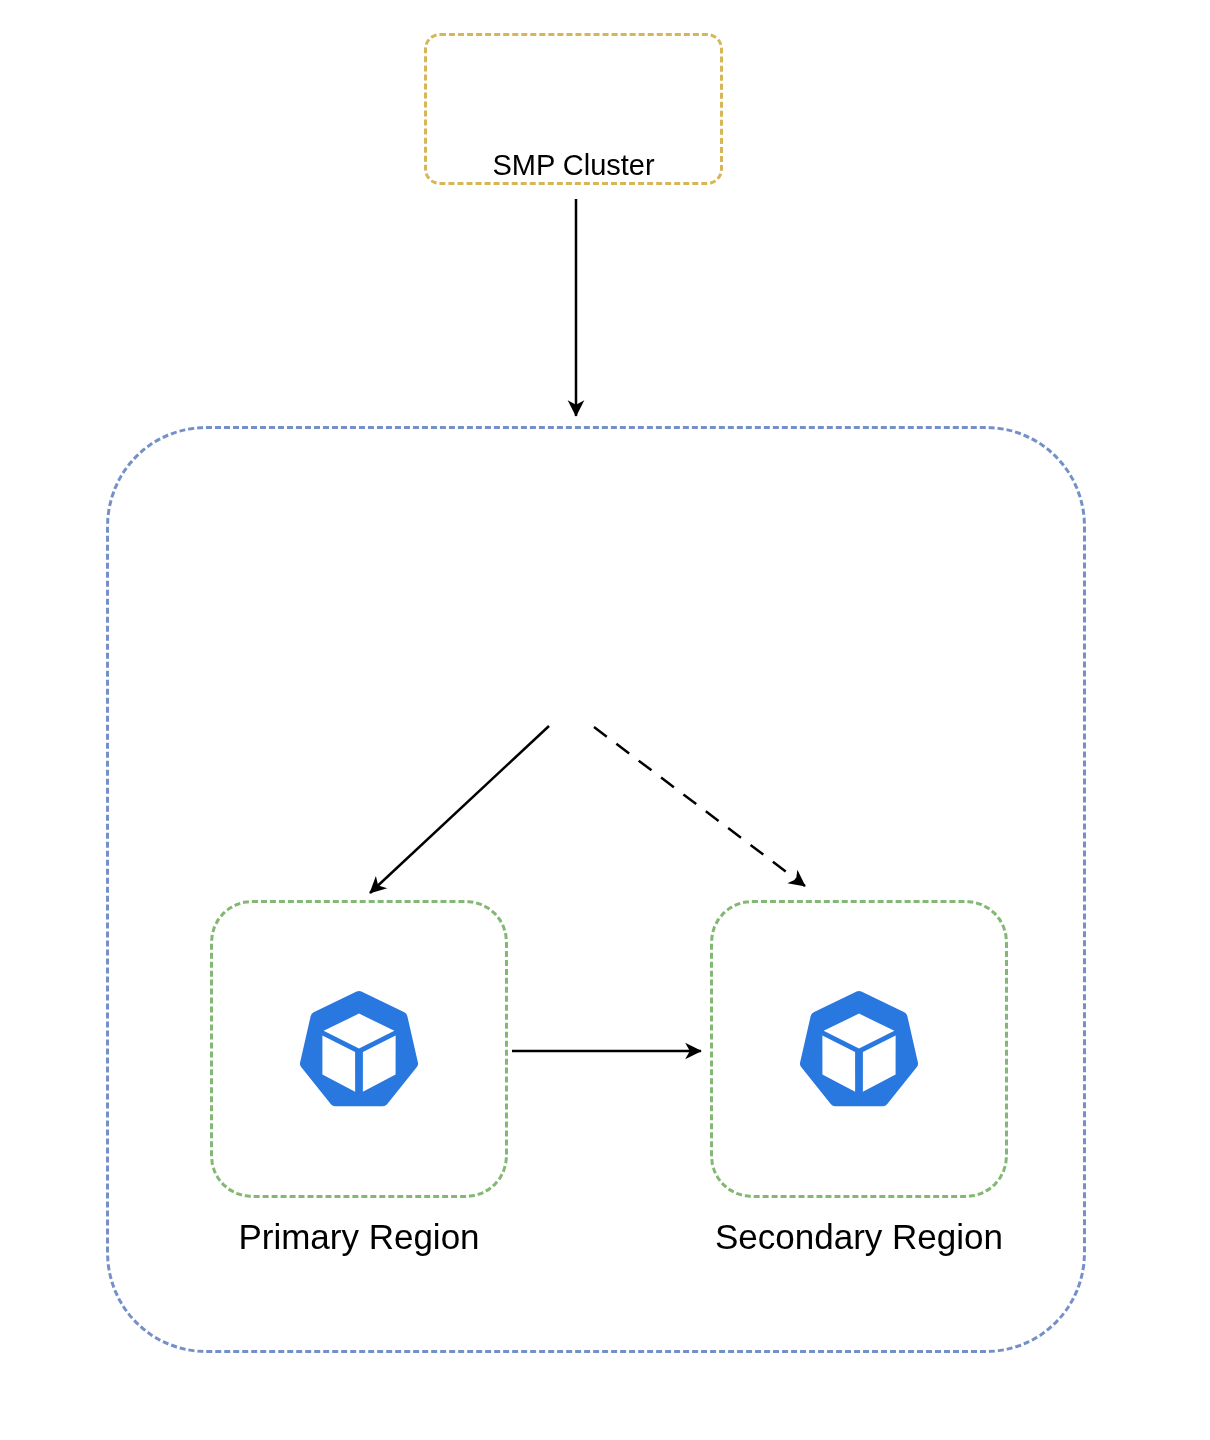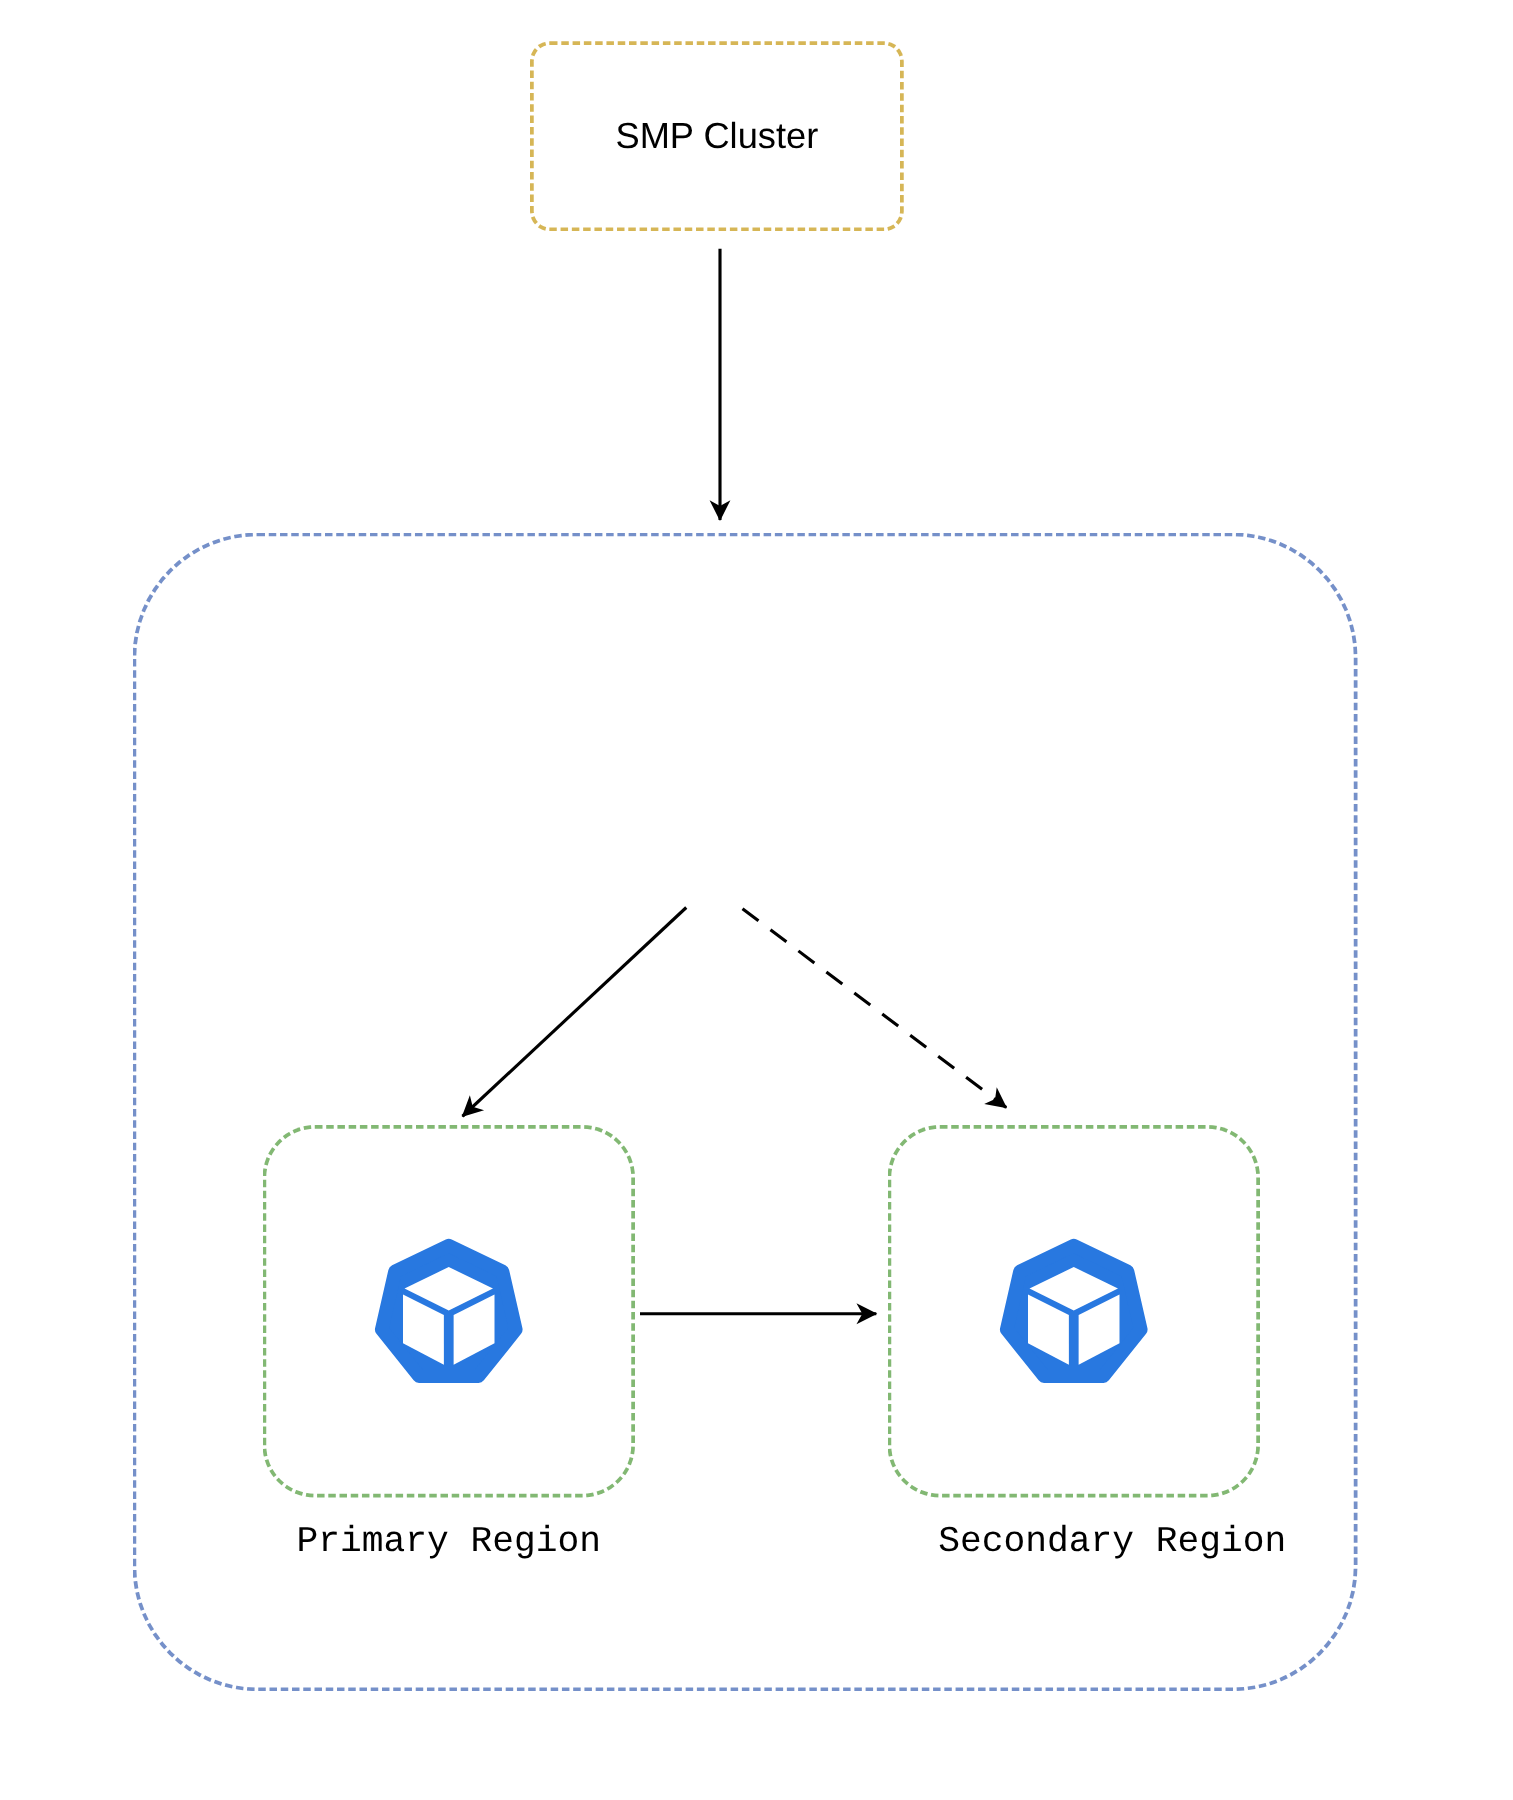--- a/index.html
+++ b/index.html
@@ -31,21 +31,21 @@
   }
   .arrows-layer line {
     stroke: var(--arrow);
     stroke-width: 2.5;
   }
   .arrows-layer .dashed { stroke-dasharray: 16 12; }
   #arrowhead path { fill: var(--arrow); }
 
   .node {
     position: absolute;
-    display: flex; align-items: center; justify-content: center;
+    display: flex; align-items: flex-end; justify-content: center;
     background: var(--background);
     font-size: 29px;
     text-align: center;
   }
   .smp-node {
     left: 424px; top: 33px; width: 299px; height: 152px;
     border: 3px dashed var(--smp-border);
     border-radius: 16px;
   }
   .zone-container {
@@ -66,26 +66,25 @@
     border: 3px dashed var(--region-border);
     border-radius: 42px;
     display: flex; align-items: center; justify-content: center;
     background: transparent;
   }
   .region-primary   { left: 210px; top: 900px; }
   .region-secondary { left: 710px; top: 900px; }
   .region-label {
     position: absolute;
     width: 340px; top: 1217px;
-    font-size: 29px;
+    font-size: 35px;
     text-align: center;
-    font-family: Liberation Mono, monospace;
   }
   .label-primary   { left: 189px; }
-  .label-secondary { left: 689px; text-align: right; }
+  .label-secondary { left: 689px; }
   .cube-icon { width: 122px; height: 122px; overflow: visible; }
   .cube-icon .hept { fill: var(--icon-blue); stroke: var(--icon-blue); }
   .cube-icon .face { fill: #ffffff; }
 </style>
 </head>
 <body>
 
 <div class="canvas">
 
   <svg class="arrows-layer" viewBox="0 0 1210 1440">

